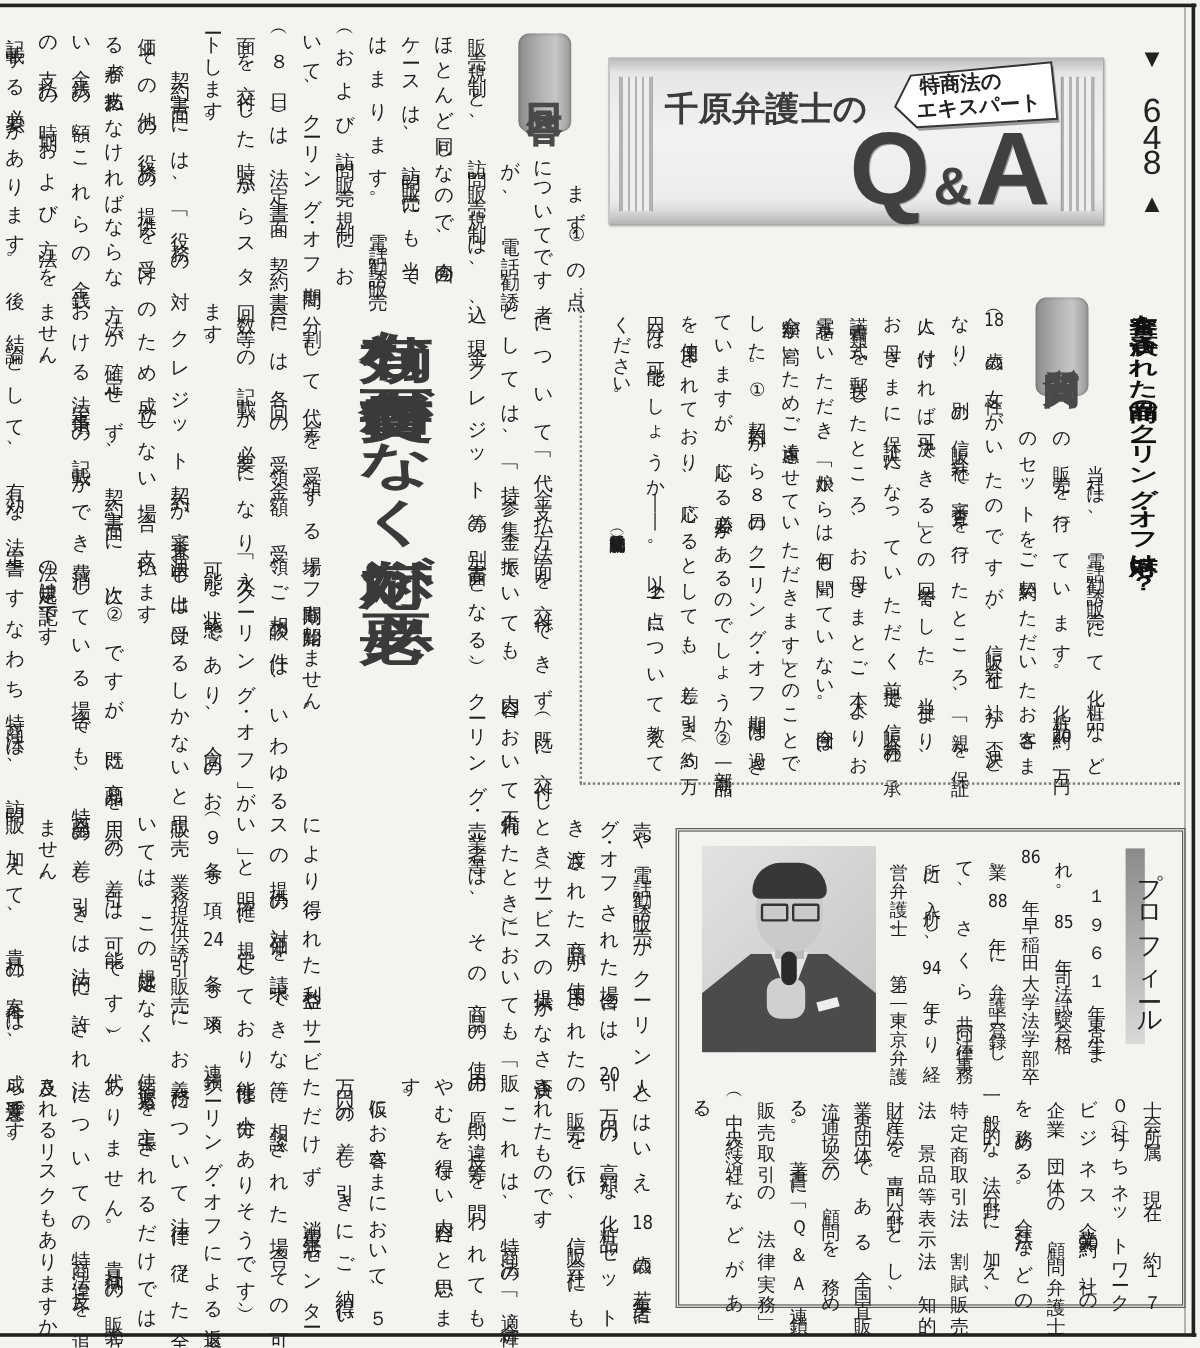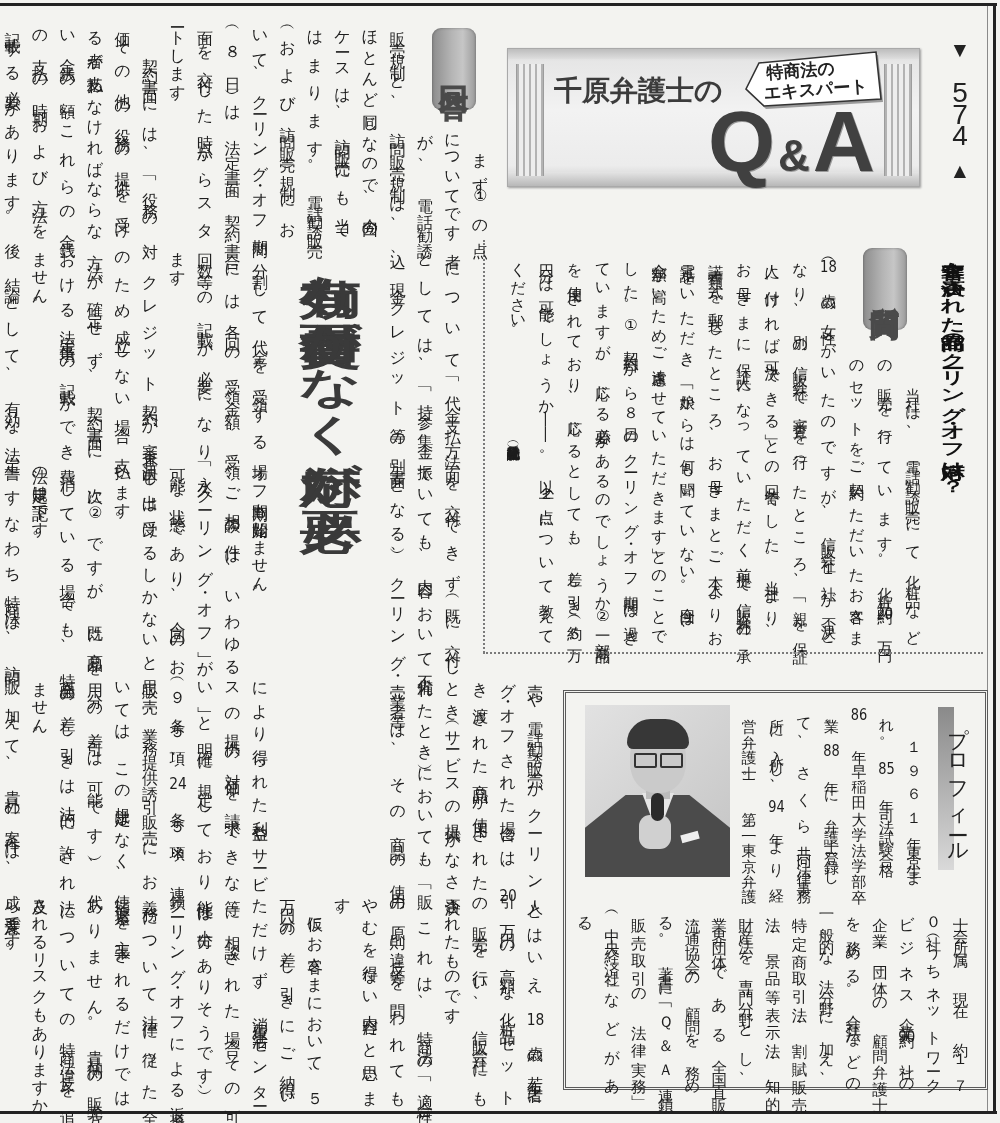--- a/index.html
+++ b/index.html
@@ -71,21 +71,21 @@
 </head>
 <body>
 
 <div class="rule" style="left:0;top:3px;width:997px;height:3px;"></div>
 <div class="rule" style="left:993px;top:3px;width:3px;height:1111px;"></div>
 <div class="rule" style="left:987px;top:6px;width:1px;height:1105px;background:#8a8a8a;"></div>
 <div class="rule" style="left:0;top:1111px;width:997px;height:3px;"></div>
 
 <div class="colnum">
   <span class="mk">▼</span>
-  <span class="num">574</span>
+  <span class="num">648</span>
   <span class="mk">▲</span>
 </div>
 
 <div class="title-box">
   <div class="tb-top"></div>
   <div class="tb-bottom"></div>
   <div class="pillar l"></div>
   <div class="pillar r"></div>
   <div class="tb-prefix">千原弁護士の</div>
   <svg class="callout-svg" viewBox="0 0 413 139">

